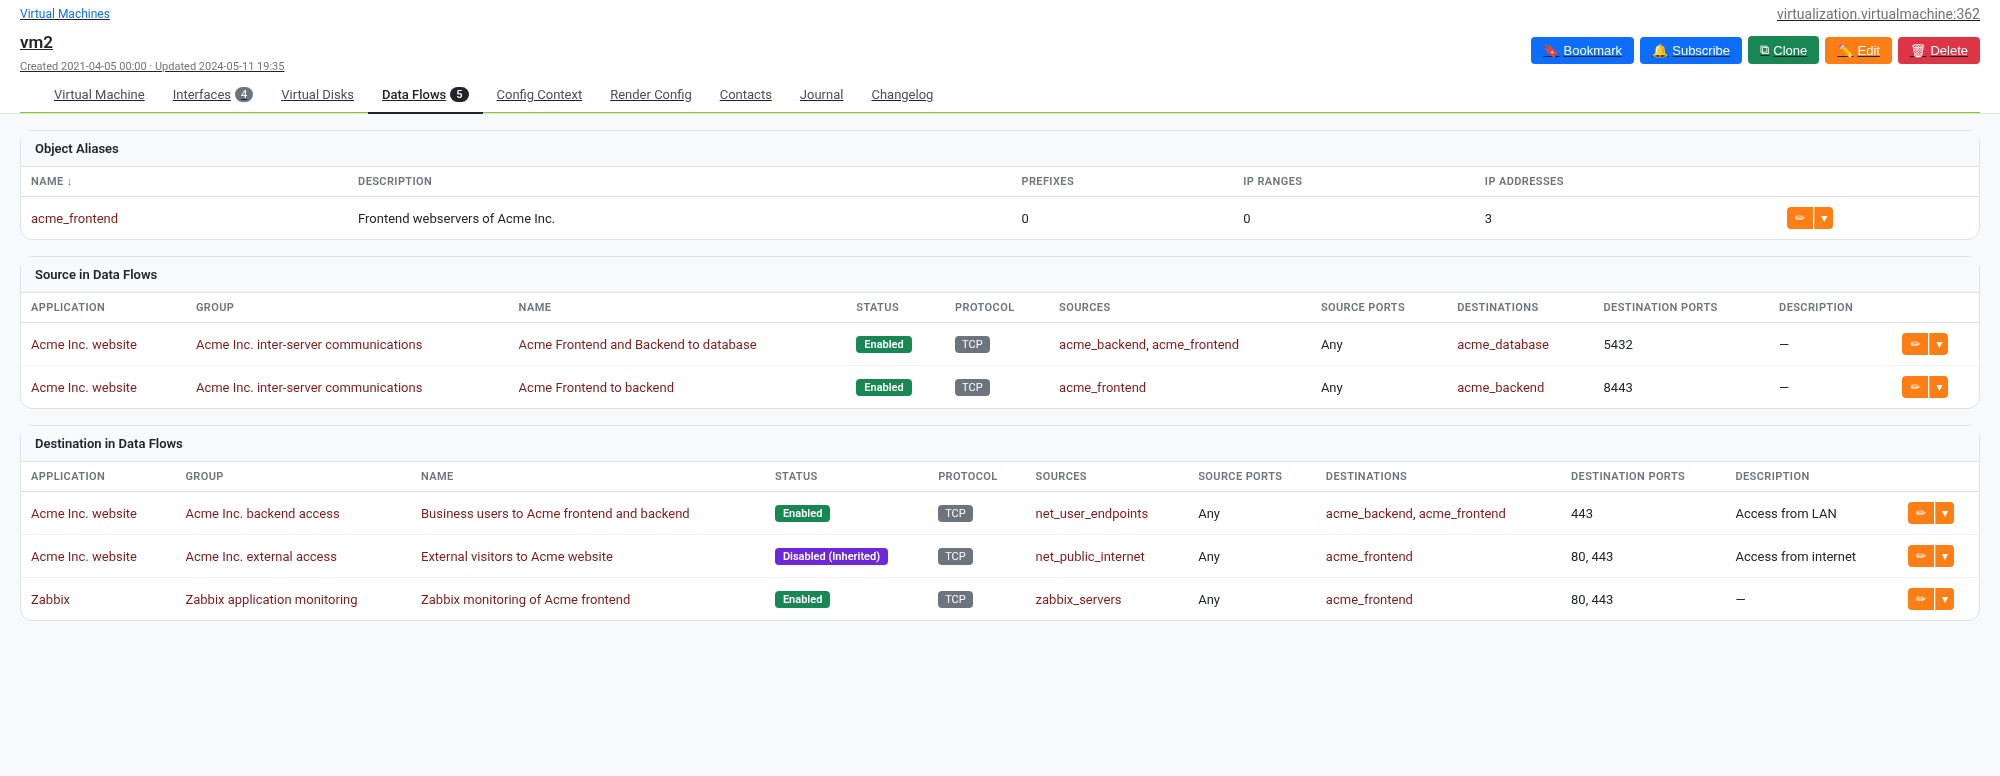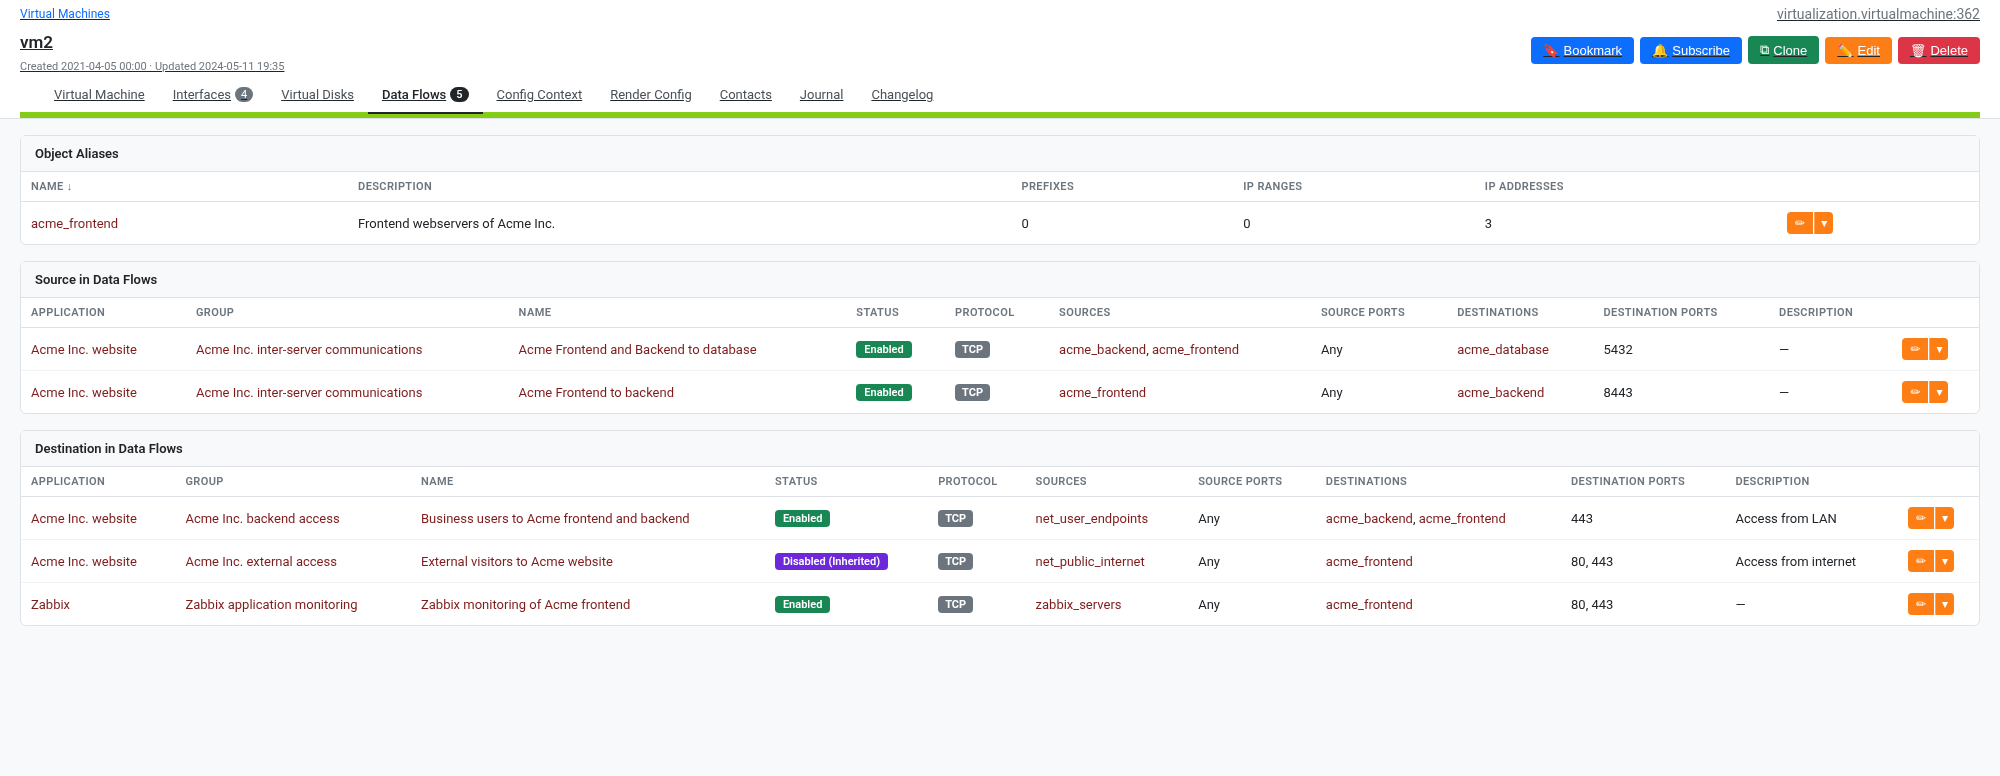--- a/index.html
+++ b/index.html
@@ -13,44 +13,44 @@
     .vm-meta { font-size: 11px; color: #6c757d; margin-top: 8px; }
     .action-buttons { display: flex; gap: 6px; align-items: center; margin-top: 4px; }
 
     .btn { display: inline-flex; align-items: center; gap: 4px; padding: 6px 12px; border-radius: 4px; border: none; cursor: pointer; font-size: 13px; font-weight: 500; text-decoration: none; }
     .btn-bookmark { background: #0d6efd; color: #fff; }
     .btn-subscribe { background: #0d6efd; color: #fff; }
     .btn-clone { background: #198754; color: #fff; }
     .btn-edit { background: #fd7e14; color: #fff; }
     .btn-delete { background: #dc3545; color: #fff; }
 
-    .tabs { display: flex; gap: 0; border-bottom: 6px solid #84cc16; background: #fff; padding: 0 20px; }
+    .tabs { display: flex; gap: 0; border-bottom: 1px solid #84cc16; background: #fff; padding: 0 20px; }
     .tab { padding: 10px 14px; cursor: pointer; color: #495057; text-decoration: none; font-size: 13px; border-bottom: 2px solid transparent; margin-bottom: -2px; display: inline-flex; align-items: center; gap: 4px; }
     .tab.active { color: #212529; border-bottom: 2px solid #212529; font-weight: 500; }
     .tab-badge { background: #6c757d; color: #fff; border-radius: 10px; padding: 1px 6px; font-size: 11px; }
     .tab.active .tab-badge { background: #212529; }
 
     .page-content { padding: 16px 20px; }
 
-    .section { background: #fff; border: 1px solid #dee2e6; border-radius: 6px; margin-bottom: 16px; }
+    .section { background: #fff; border: 1px solid #dee2e6; border-radius: 12px; margin-bottom: 16px; }
     .section-header { padding: 10px 14px; background: #f8f9fa; border-bottom: 1px solid #dee2e6; font-weight: 600; font-size: 13px; border-radius: 4px 4px 0 0; }
 
     table { width: 100%; border-collapse: collapse; }
     thead th { padding: 8px 10px; text-align: left; font-size: 11px; font-weight: 600; color: #6c757d; text-transform: uppercase; letter-spacing: 0.4px; border-bottom: 1px solid #dee2e6; background: #fff; }
     tbody tr { border-bottom: 1px solid #f1f3f5; }
     tbody tr:last-child { border-bottom: none; }
     tbody td { padding: 10px 10px; vertical-align: middle; font-size: 13px; }
 
     .link { color: #7f1d1d; text-decoration: none; }
 
     .badge { display: inline-block; padding: 2px 8px; border-radius: 4px; font-size: 11px; font-weight: 600; }
     .badge-enabled { background: #198754; color: #fff; }
     .badge-disabled-inherited { background: #6d28d9; color: #fff; }
 
-    .proto-badge { display: inline-block; padding: 2px 7px; border-radius: 4px; font-size: 11px; font-weight: 700; background: #6c757d; color: #fff; }
+    .proto-badge { display: inline-block; padding: 2px 7px; border-radius: 4px; font-size: 11px; font-weight: 400; background: #6c757d; color: #fff; }
 
     .action-cell { display: flex; align-items: center; gap: 1px; }
     .row-edit-btn { background: #fd7e14; color: #fff; border: none; padding: 4px 8px; border-radius: 4px 0 0 4px; cursor: pointer; font-size: 12px; }
     .row-expand-btn { background: #fd7e14; color: #fff; border: none; padding: 4px 6px; border-radius: 0 4px 4px 0; cursor: pointer; font-size: 12px; border-left: 1px solid rgba(255,255,255,0.3); }
 
     .header-area { background: #fff; padding: 0 20px; border-bottom: 1px solid #dee2e6; text-decoration: underline; }
   </style>
 </head>
 <body>
 

